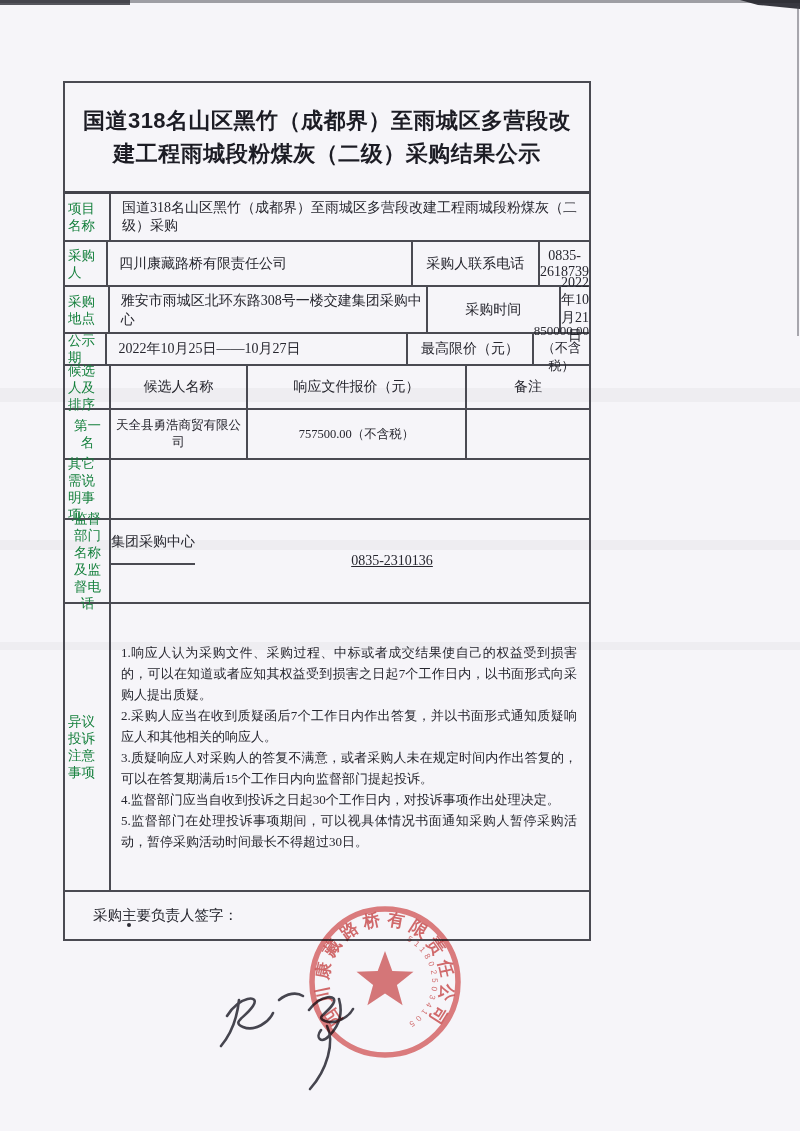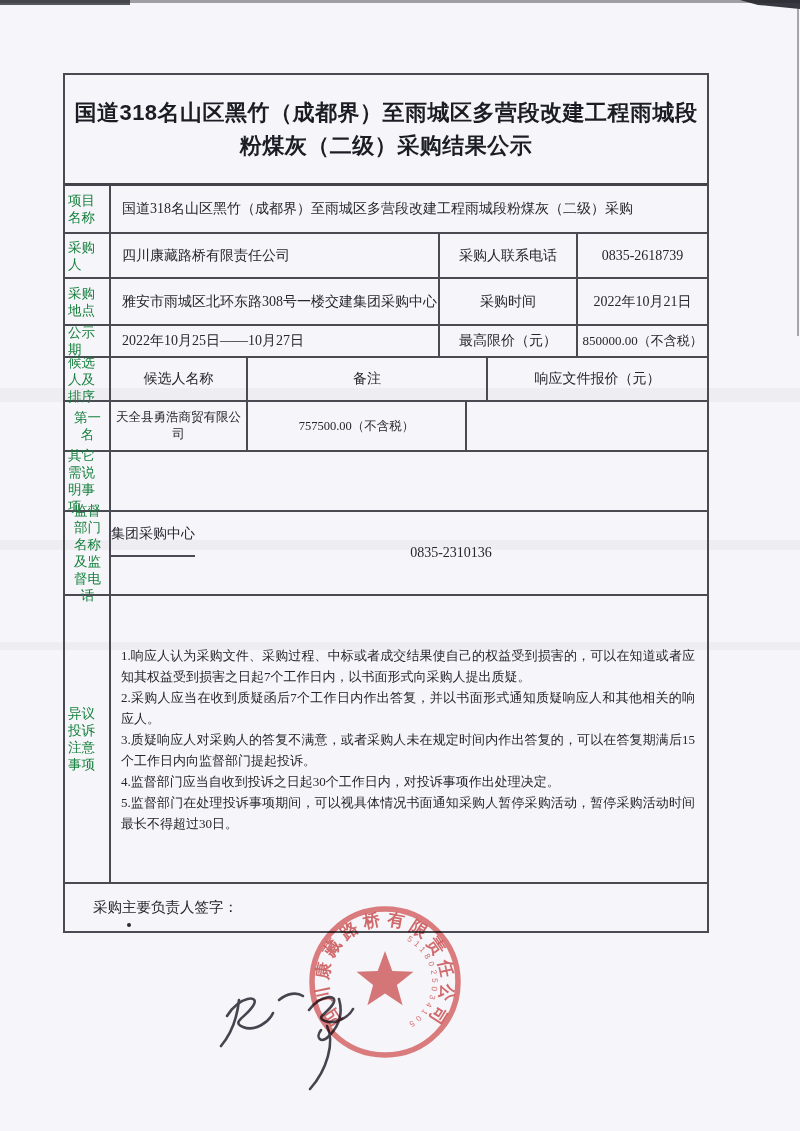--- a/index.html
+++ b/index.html
@@ -13,21 +13,21 @@
   
   .edge-top { position:absolute; left:0; top:0; width:800px; height:3px; background:#55555e; opacity:.55; }
   .edge-top-left { position:absolute; left:0; top:0; width:130px; height:5px; background:#2e2e36; opacity:.8; }
   .edge-top-right { position:absolute; right:0; top:0; width:60px; height:9px; background:#23232b; clip-path:polygon(0 0,100% 0,100% 100%,30% 55%); opacity:.9; }
   .edge-right { position:absolute; right:1px; top:6px; width:2px; height:330px; background:rgba(70,70,80,.45); }
   .streak { position:absolute; left:0; width:800px; background:rgba(190,190,200,.14); }
   .dot-artifact { position:absolute; width:4px; height:4px; border-radius:50%; background:#2b2b33; }
 
   
   .doc-table {
-    position:absolute; left:63px; top:73px; width:646px;
+    position:absolute; left:63px; top:81px; width:528px;
     border:2px solid #4a4a52;
   }
   .row { display:flex; border-bottom:2px solid #4a4a52; }
   .row:last-child { border-bottom:none;padding-left:28px; }
   .cell { border-right:2px solid #4a4a52; display:flex; align-items:center; }
   .cell:last-child { border-right:none; }
   .c-center { justify-content:center; text-align:center; }
   .c-left { justify-content:flex-start; text-align:left; }
 
   .title-row { height:111px; border-bottom:3px solid #43434b; display:flex; align-items:center; justify-content:center; }
@@ -56,21 +56,21 @@
   .w-value { width:329px; padding-left:11px; }
   .w-key { width:138px; }
   .w-last { flex:1; }
   .w-cname { width:137px; }
   .w-cprice { width:219px; }
   .w-cnote { flex:1; }
   .w-wide { flex:1; }
 
   .sup-stack { flex:1; display:flex; flex-direction:row; }
   .sup-sub1 { height:45px; border-bottom:2px solid #4a4a52; display:flex; align-items:center; justify-content:center; }
-  .sup-sub2 { flex:1; display:flex; align-items:center; justify-content:center; }
+  .sup-sub2 { flex:1; display:flex; align-items:center; justify-content:center;text-decoration:underline; }
 
   .objection-content { flex:1; padding:6px 12px 6px 10px; font-size:13px; line-height:21px; display:flex; flex-direction:column; justify-content:center; }
   .objection-content div { text-align:justify; }
 
   .sig-row { padding-left:10px; font-size:14.5px; }
 
   .seal { position:absolute; left:299px; top:896px; mix-blend-mode:multiply; opacity:.92; }
   .signature-svg { position:absolute; left:213px; top:986px; }
 </style>
 </head>
@@ -115,22 +115,22 @@
     <div class="row h-publicity">
       <div class="cell label-cell">公示期</div>
       <div class="cell c-left w-value fs14">2022年10月25日——10月27日</div>
       <div class="cell c-center w-key fs14">最高限价（元）</div>
       <div class="cell c-center w-last fs13">850000.00（不含税）</div>
     </div>
 
     <div class="row h-candheader">
       <div class="cell label-cell">候选人及排序</div>
       <div class="cell c-center w-cname fs14">候选人名称</div>
+      <div class="cell c-center w-cprice fs14">响应文件报价（元）</div>
       <div class="cell c-center w-cnote fs14">备注</div>
-      <div class="cell c-center w-cprice fs14">响应文件报价（元）</div>
     </div>
 
     <div class="row h-cand1">
       <div class="cell label-cell c-center" style="justify-content:center;">第一名</div>
       <div class="cell c-center w-cname" style="font-size:12.5px;">天全县勇浩商贸有限公司</div>
       <div class="cell c-center w-cprice" style="font-size:12.5px;">757500.00（不含税）</div>
       <div class="cell c-center w-cnote"></div>
     </div>
 
 

